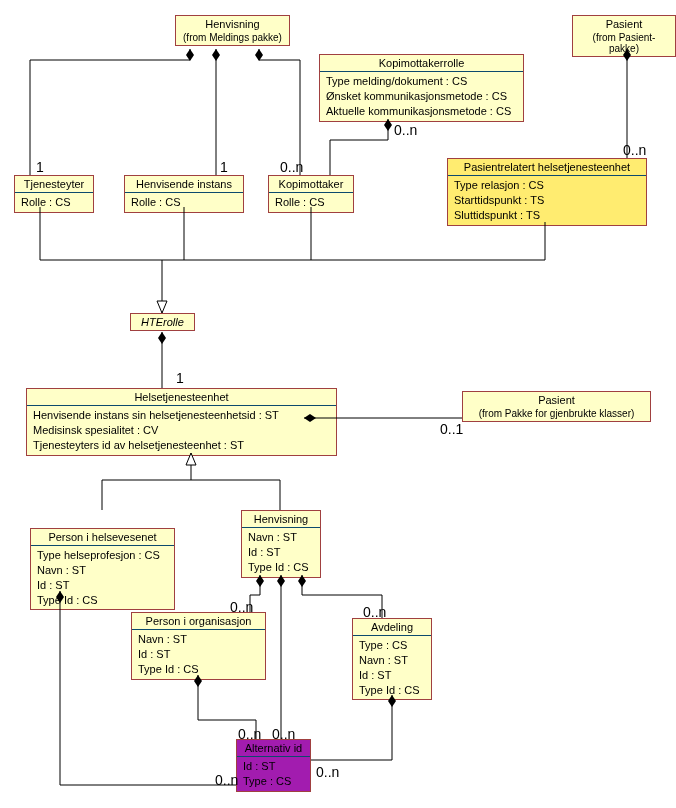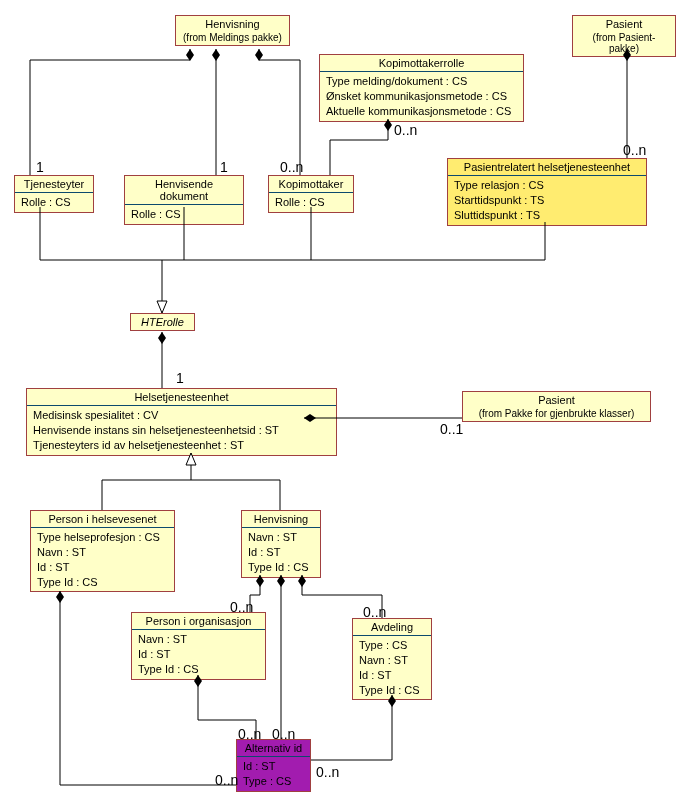--- a/index.html
+++ b/index.html
@@ -68,21 +68,21 @@
 </div>
 
 <div class="class-box" style="left:14px; top:175px; width:80px;">
   <div class="class-title">Tjenesteyter</div>
   <div class="attrs">
       <div>Rolle : CS</div>
     </div>
 </div>
 
 <div class="class-box" style="left:124px; top:175px; width:120px;">
-  <div class="class-title">Henvisende dokument</div>
+  <div class="class-title">Henvisende instans</div>
   <div class="attrs">
       <div>Rolle : CS</div>
     </div>
 </div>
 
 <div class="class-box" style="left:268px; top:175px; width:86px;">
   <div class="class-title">Kopimottaker</div>
   <div class="attrs">
       <div>Rolle : CS</div>
     </div>
@@ -97,32 +97,32 @@
   </div>
 </div>
 
 <div class="class-box" style="left:130px; top:313px; width:65px;">
   <div class="class-title no-border italic">HTErolle</div>
 </div>
 
 <div class="class-box" style="left:26px; top:388px; width:311px;">
   <div class="class-title">Helsetjenesteenhet</div>
   <div class="attrs">
+    <div>Henvisende instans sin helsetjenesteenhetsid : ST</div>
     <div>Medisinsk spesialitet : CV</div>
-    <div>Henvisende instans sin helsetjenesteenhetsid : ST</div>
     <div>Tjenesteyters id av helsetjenesteenhet : ST</div>
   </div>
 </div>
 
 <div class="class-box" style="left:462px; top:391px; width:189px;">
   <div class="class-title no-border">Pasient</div>
   <div class="class-sub" style="border-bottom:none;">(from Pakke for gjenbrukte klasser)</div>
 </div>
 
-<div class="class-box" style="left:30px; top:510px; width:145px;">
+<div class="class-box" style="left:30px; top:528px; width:145px;">
   <div class="class-title">Person i helsevesenet</div>
   <div class="attrs">
     <div>Type helseprofesjon : CS</div>
     <div>Navn : ST</div>
     <div>Id : ST</div>
     <div>Type Id : CS</div>
   </div>
 </div>
 
 <div class="class-box" style="left:241px; top:510px; width:80px;">

